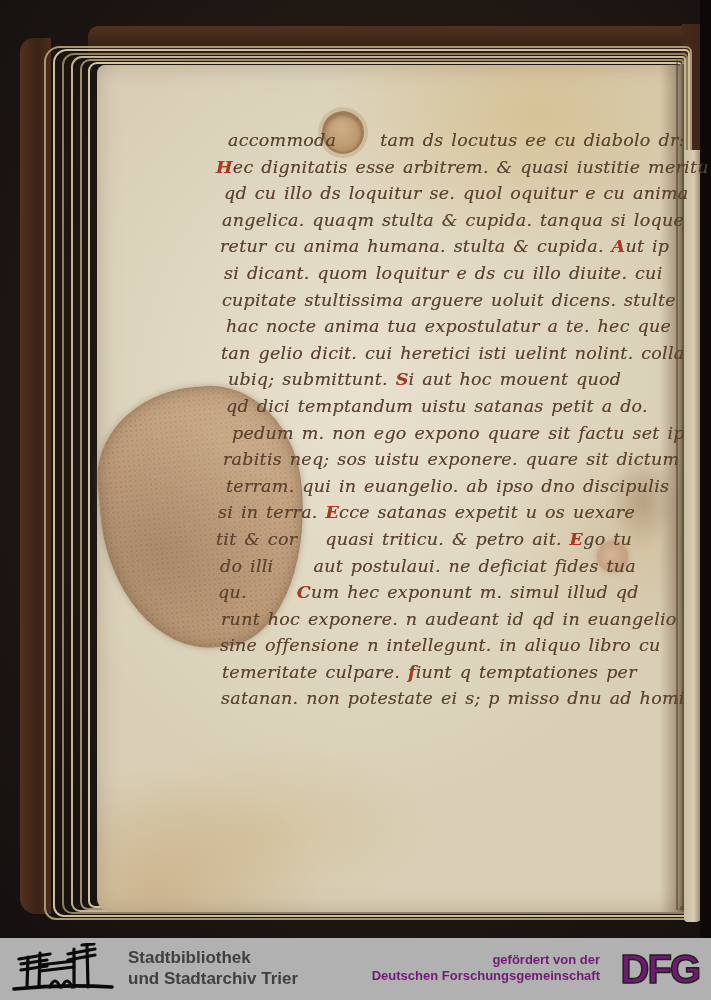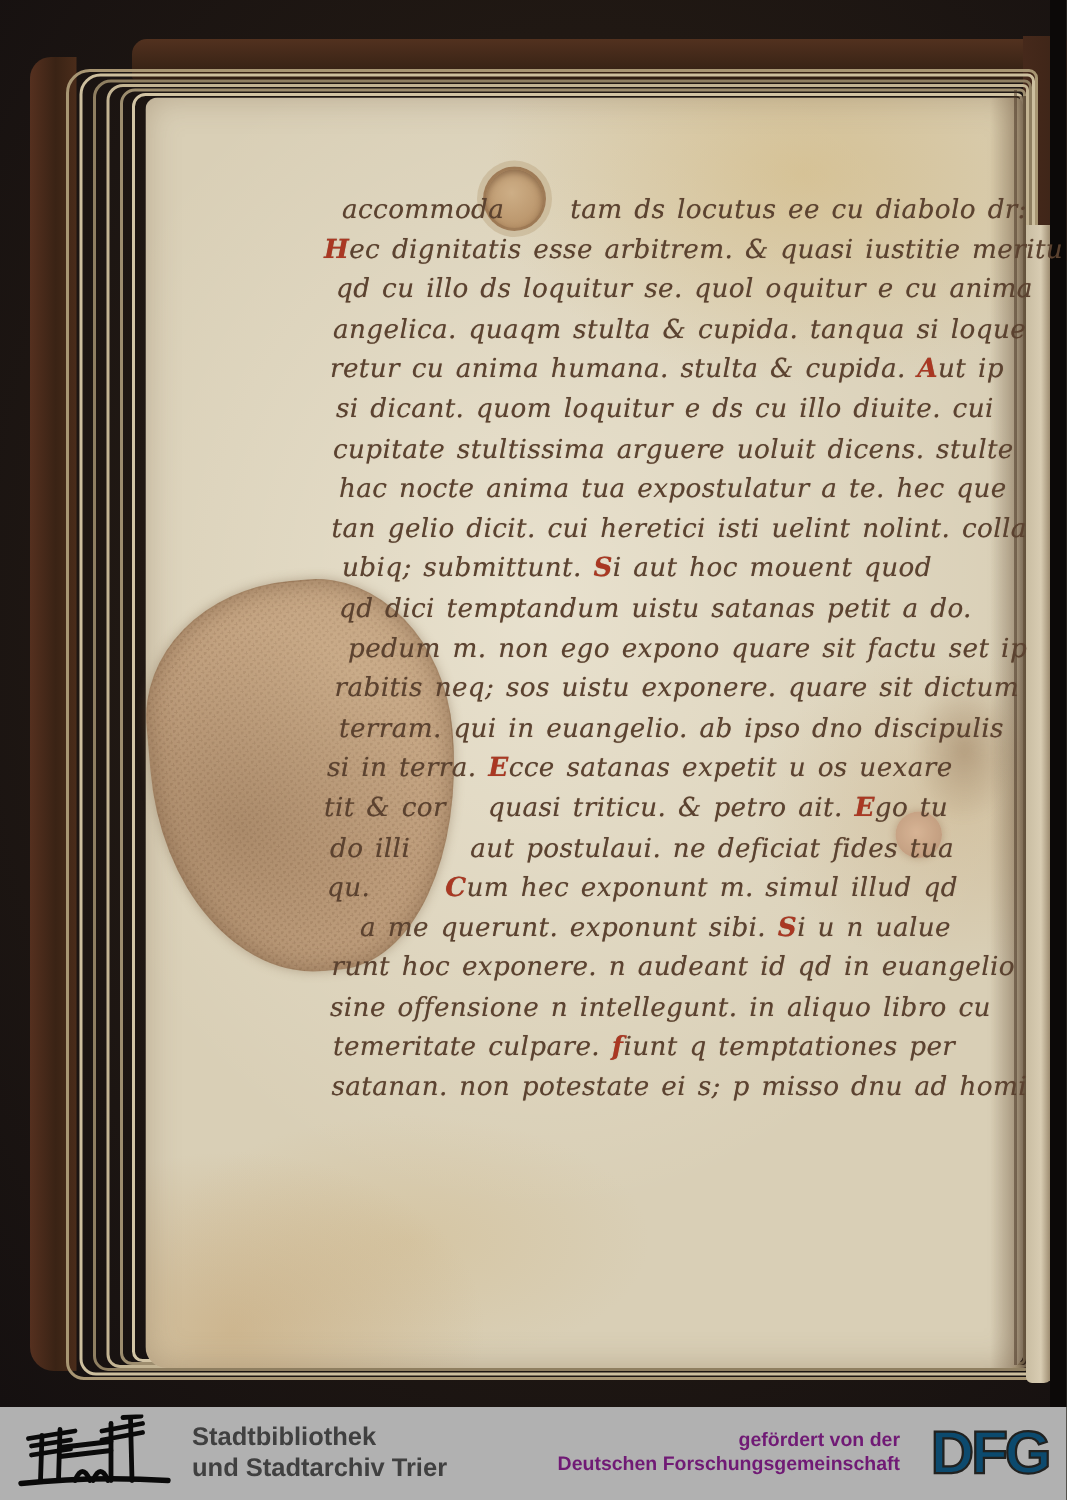--- a/index.html
+++ b/index.html
@@ -91,21 +91,21 @@
 
   
   .banner{position:absolute;left:0;top:938px;width:711px;height:62px;background:#b1b1b1;}
   .lib-logo{position:absolute;left:12px;top:5px;}
   .lib-name{position:absolute;left:128px;top:9px;
         font-size:17px;font-weight:bold;line-height:21px;color:#404040;}
   .funding{position:absolute;right:111px;top:14px;text-align:right;
         font-size:13px;font-weight:bold;line-height:16px;color:#701a75;}
   .dfg{position:absolute;right:12px;top:7px;width:92px;text-align:right;
         font-size:40px;font-weight:900;letter-spacing:-2px;line-height:48px;
-        color:#0c4a6e;font-family:"Liberation Sans",sans-serif;
+        color:#701a75;font-family:"Liberation Sans",sans-serif;
         -webkit-text-stroke:1.5px #21211f;}
 </style>
 </head>
 <body>
 
 <div class="stage">
 
   <div class="photo">
     <div class="cover-top"></div>
     <div class="cover-right"></div>
@@ -141,21 +141,20 @@
         <div class="ms-line" style="padding-left: 5px;"><span>tan</span><span class="msgap" style="width: 8px;"></span><span>gelio dicit. cui heretici isti uelint nolint. colla</span></div>
         <div class="ms-line" style="padding-left: 12px;"><span>ubiq; submittunt. </span><span class="rubric">S</span><span>i aut hoc mouent quod</span></div>
         <div class="ms-line" style="padding-left: 10px;"><span>qd dici temptandum uistu satanas petit a do.</span></div>
         <div class="ms-line" style="padding-left: 16px;"><span>pedum m. non ego expono quare sit factu set ip</span></div>
         <div class="ms-line" style="padding-left: 7px;"><span>rabitis neq; sos uistu exponere. quare sit dictum</span></div>
         <div class="ms-line" style="padding-left: 10px;"><span>terram. qui in euangelio. ab ipso dno discipulis</span></div>
         <div class="ms-line" style="padding-left: 2px;"><span>si in terra. </span><span class="rubric">E</span><span>cce satanas expetit u os uexare</span></div>
         <div class="ms-line"><span>tit &amp; cor</span><span class="msgap" style="width: 28px;"></span><span>quasi triticu. &amp; petro ait. </span><span class="rubric">E</span><span>go tu</span></div>
         <div class="ms-line" style="padding-left: 4px;"><span>do illi</span><span class="msgap" style="width: 40px;"></span><span>aut postulaui. ne deficiat fides tua</span></div>
         <div class="ms-line" style="padding-left: 2px;"><span>qu.</span><span class="msgap" style="width: 50px;"></span><span class="rubric">C</span><span>um hec exponunt m. simul illud qd</span></div>
-        <div class="ms-line" style="padding-left: 24px;"><span>a me querunt. exponunt sibi. </span><span class="rubric">S</span><span>i u n ualue</span></div>
         <div class="ms-line" style="padding-left: 5px;"><span>runt hoc exponere. n audeant id qd in euangelio</span></div>
         <div class="ms-line" style="padding-left: 4px;"><span>sine offensione n intellegunt. in aliquo libro cu</span></div>
         <div class="ms-line" style="padding-left: 6px;"><span>temeritate culpare. </span><span class="rubric">f</span><span>iunt q temptationes per</span></div>
         <div class="ms-line" style="padding-left: 5px;"><span>satanan. non potestate ei s; p misso dnu ad homi</span></div>
       </div>
   </div>
 
   <div class="banner">
     <svg class="lib-logo" width="104" height="50" viewBox="0 0 104 50" fill="none" stroke="#0a0a0a" stroke-width="3.2" stroke-linecap="round">
       <path d="M2 46 Q 50 41 100 44" stroke-width="3.6"></path>

